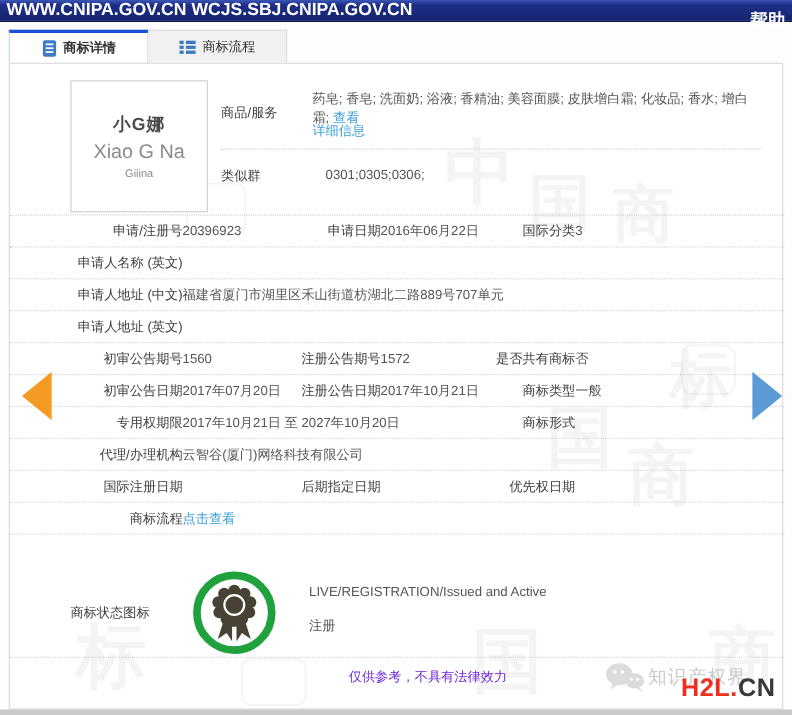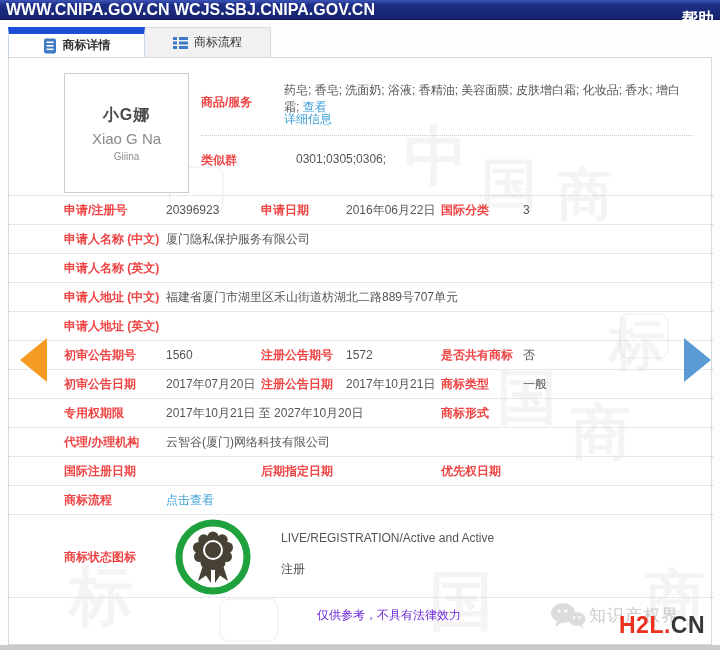--- a/index.html
+++ b/index.html
@@ -12,41 +12,41 @@
     background:linear-gradient(#3d55b8 0%, #1d2e86 25%, #16246e 100%);
     border-bottom:1px solid #0d1750; color:#fff; font-size:16px; font-weight:bold;
     display:flex; align-items:center; justify-content:space-between; padding:0 6px; }
   .topbar .right { display:flex; align-items:flex-start; gap:14px;margin-top:20px; }
   .date-box { border:1px solid #7b8cd9; border-radius:4px; padding:0 4px; line-height:14px; }
 
   
   .tabs { position:absolute; top:27px; left:8px; height:30px; display:flex; }
   .tab { height:30px; display:flex; align-items:center; justify-content:center; gap:6px;
     font-size:12px; color:#333; cursor:pointer; }
-  .tab.active { width:137px; background:#ffffff; border:1px solid #c9d6e5; border-bottom:none;
-    border-top:7px solid #1d4ed8; font-weight:bold; }
+  .tab.active { width:127px; background:#ffffff; border:1px solid #c9d6e5; border-bottom:none;
+    border-top:3px solid #1d4ed8; font-weight:bold; }
   .tab.inactive { width:126px; background:#f1f1f1; border:1px solid #dcdcdc; border-left:none; border-bottom:none; }
 
   
   .panel { position:absolute; top:57px; left:8px; width:704px; height:588px;
     background:#fff; border:1px solid #d9d9d9; }
   .footer-strip { position:absolute; top:645px; left:0; width:720px; height:5px; background:#c9c9c9; }
 
   
   .wm { position:absolute; color:rgba(120,120,120,0.08); font-weight:bold; pointer-events:none; }
   .wm-rect { position:absolute; border:2px solid rgba(120,120,120,0.07); border-radius:10px; pointer-events:none; }
 
   
   .tm-section { position:absolute; top:0; left:0; width:704px; height:138px; border-bottom:1px dotted #ccc; }
   .tm-img { position:absolute; left:55px; top:15px; width:125px; height:120px; border:1px solid #ccc;
     background:#fff; display:flex; flex-direction:column; align-items:center; justify-content:center; gap:4px; }
   .tm-name-cn { font-size:16px; font-weight:bold; color:#4a4a4a; letter-spacing:1px; }
-  .tm-name-py { font-size:15px; color:#8a8a8a; }
+  .tm-name-py { font-size:18px; color:#8a8a8a; }
   .tm-name-en { font-size:10px; color:#8a8a8a; }
-  .lbl { font-size:12px; font-weight:bold; color:#ef4444; }
+  .lbl { font-size:12px; font-weight:normal; color:#404040;text-align:right; }
   .val { font-size:12px; color:#555; }
   .link { font-size:12px; color:#3aa0d9; cursor:pointer; }
   .goods-label   { position:absolute; left:192px; top:36px; }
   .goods-value   { position:absolute; left:275px; top:24px; width:400px; }
   .goods-detail  { position:absolute; left:275px; top:53px; }
   .goods-sep     { position:absolute; left:192px; top:77px; width:492px; border-top:1px dotted #ccc; }
   .simgroup-label{ position:absolute; left:192px; top:94px; }
   .simgroup-value{ position:absolute; left:275px; top:94px;margin-left:12px; }
 
   
@@ -147,24 +147,20 @@
     </div>
 
     <div class="rows">
       <div class="row">
         <span class="lbl">申请/注册号</span>
         <span class="val">20396923</span>
         <span class="lbl">申请日期</span>
         <span class="val">2016年06月22日</span>
         <span class="lbl">国际分类</span>
         <span class="val">3</span>
-      </div>
-      <div class="row">
-        <span class="lbl">申请人名称 (中文)</span>
-        <span class="val span5">厦门隐私保护服务有限公司</span>
       </div>
       <div class="row">
         <span class="lbl">申请人名称 (英文)</span>
         <span class="val span5"></span>
       </div>
       <div class="row">
         <span class="lbl">申请人地址 (中文)</span>
         <span class="val span5">福建省厦门市湖里区禾山街道枋湖北二路889号707单元</span>
       </div>
       <div class="row">
@@ -225,21 +221,21 @@
           <circle cx="46" cy="44.8" r="5.5"></circle>
             <circle cx="39" cy="46.5" r="5.5"></circle>
           <circle cx="32" cy="44.8" r="5.5"></circle>
             <circle cx="25.5" cy="38.6" r="5.5"></circle>
           <circle cx="24.5" cy="29.5" r="5.5"></circle>
             <circle cx="29.8" cy="21.8" r="5.5"></circle>
           <circle cx="39" cy="32" r="13.5"></circle>
         </g>
         <circle cx="39" cy="32" r="9" fill="none" stroke="#fff" stroke-width="2"></circle>
       </svg>
-      <span class="val status-en">LIVE/REGISTRATION/Active and Active</span>
+      <span class="val status-en">LIVE/REGISTRATION/Issued and Active</span>
       <span class="val status-cn">注册</span>
     </div>
 
     <span class="disclaimer">仅供参考，不具有法律效力</span>
 
     <div class="brand">
       <svg class="bubble-icon" width="38" height="30" viewBox="0 0 38 30">
         <ellipse cx="14" cy="12" rx="12" ry="10" fill="#dcdcdc"></ellipse>
         <polygon points="8,20 6,26 13,21" fill="#dcdcdc"></polygon>
         <ellipse cx="28" cy="18" rx="8.5" ry="7" fill="#dcdcdc"></ellipse>

